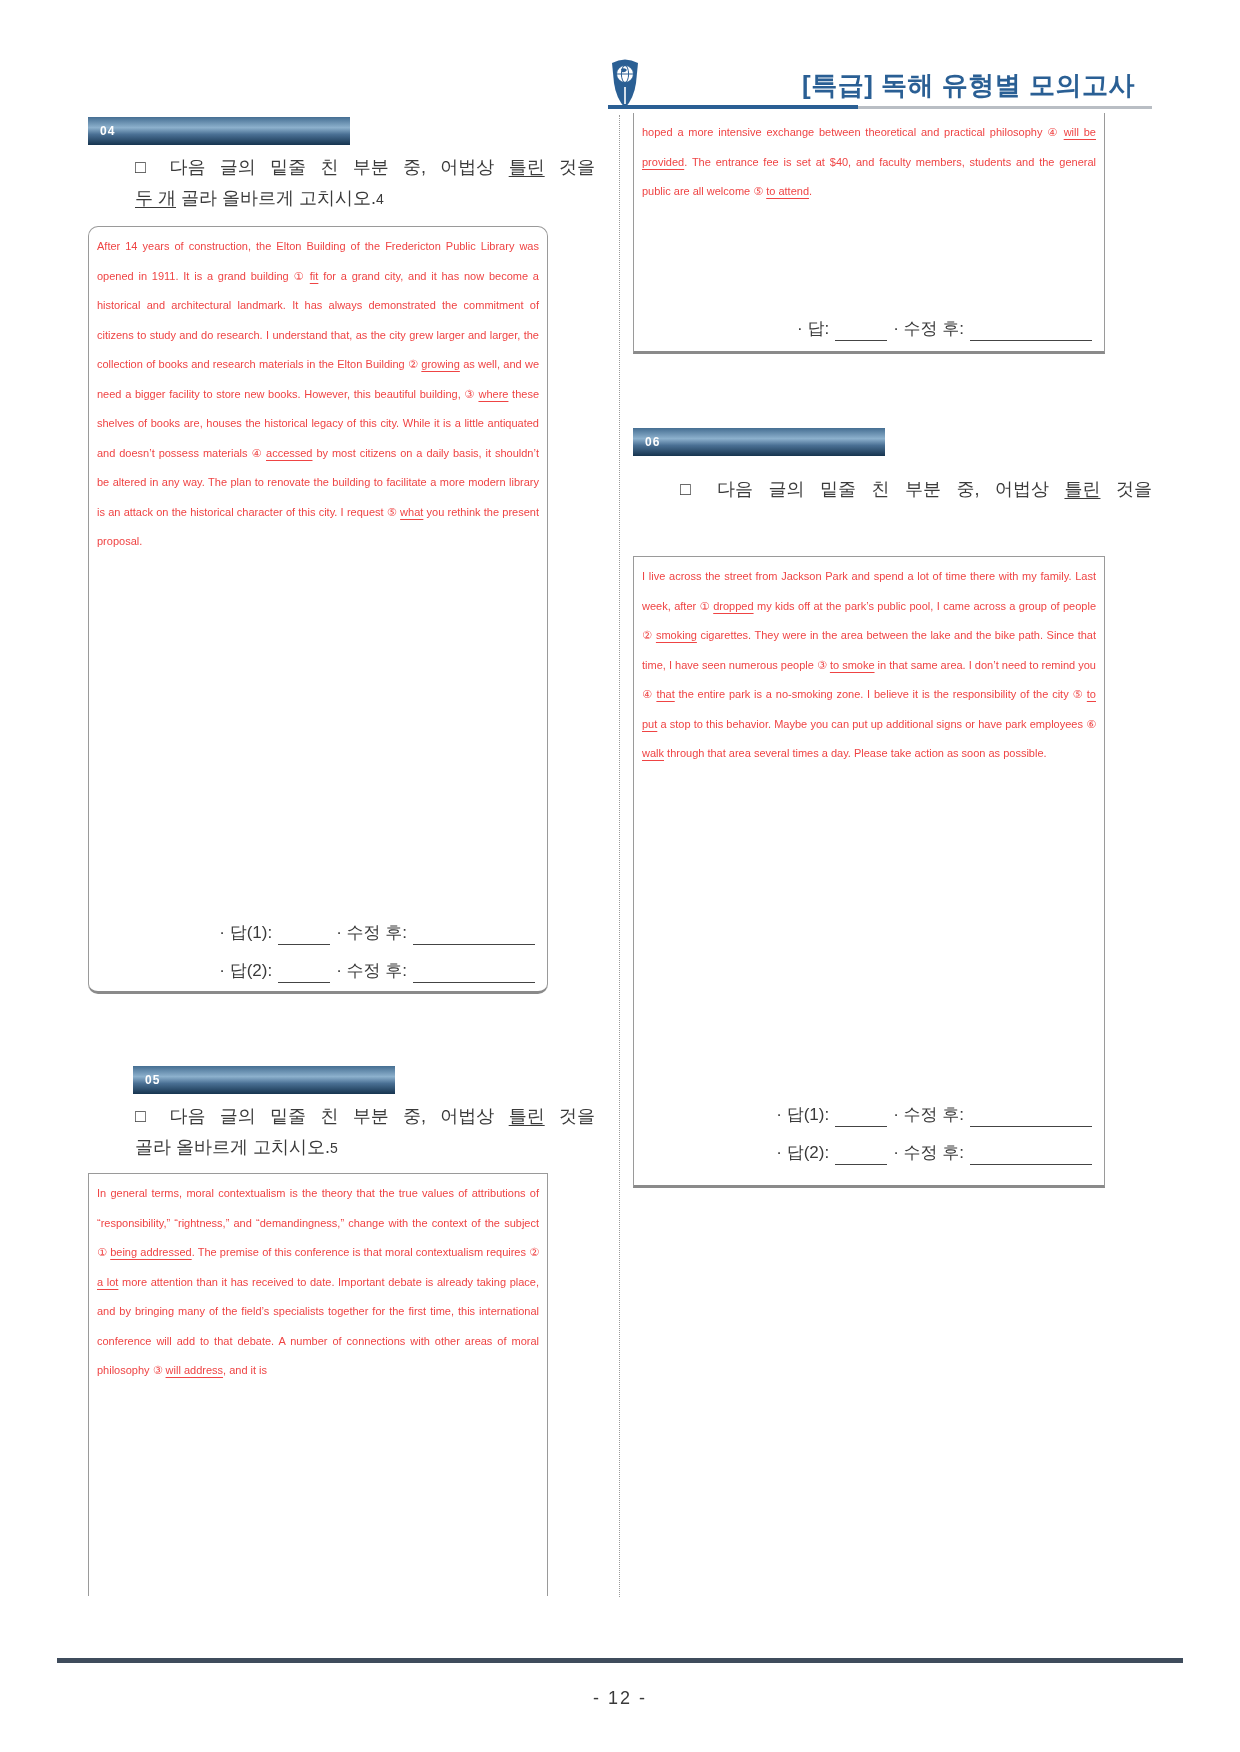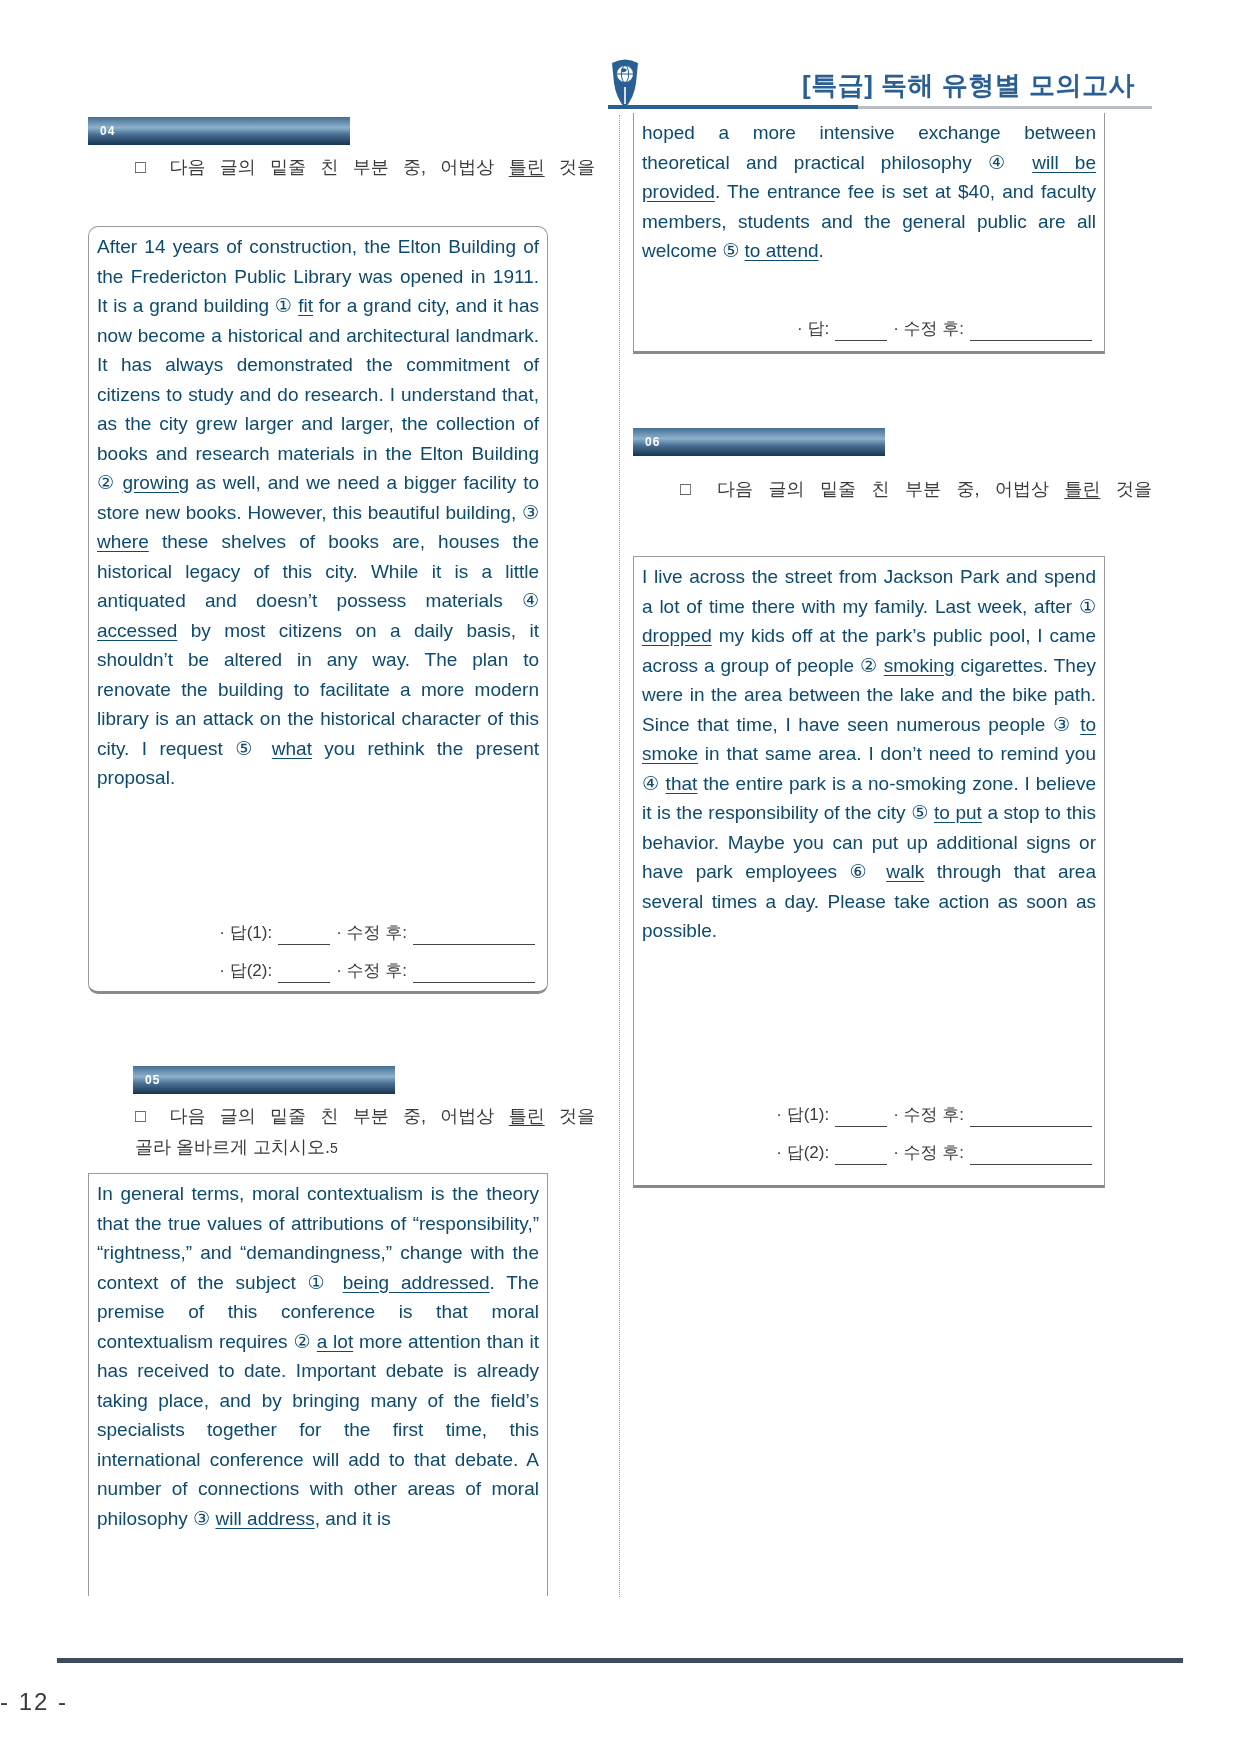--- a/index.html
+++ b/index.html
@@ -27,35 +27,35 @@
   #instr04{left:88px;top:152px;width:460px;}
   #instr05{left:88px;top:1101px;width:460px;}
   #instr06{left:633px;top:474px;width:472px;}
   
   .pbox{position:absolute;box-sizing:border-box;border:1px solid #9a9a9a;border-bottom:3px solid #8a8a8a;
         background:#ffffff;overflow:hidden;}
   #box04{left:88px;top:226px;width:460px;height:768px;border-radius:10px;}
   #box05L{left:88px;top:1173px;width:460px;height:423px;border-bottom:none;}
   #box05R{left:633px;top:113px;width:472px;height:241px;border-top:none;}
   #box06{left:633px;top:556px;width:472px;height:632px;}
-  .passage{padding:5px 8px 0 8px;font-size:19px;line-height:29.5px;text-align:justify;color:#0c4a6e;}
+  .passage{padding:5px 8px 0 8px;font-size:11px;line-height:29.5px;text-align:justify;color:#ef4444;}
   .u{text-decoration:underline;text-underline-offset:3px;}
   .fn{font-size:14px;}
   
   .ansblock{position:absolute;left:8px;right:12px;bottom:8px;display:flex;flex-direction:column;
             gap:14px;align-items:flex-end;}
   #box06 .ansblock{bottom:20px;}
   #box05R .ansblock{bottom:10px;}
   .ansrow{display:flex;align-items:flex-end;gap:6px;font-size:17px;line-height:24px;color:#3a3a3a;white-space:nowrap;}
   .blank{display:inline-block;border-bottom:1px solid #444;height:20px;}
   .blank.s{width:52px;}
   .blank.l{width:122px;}
   
   .footer-rule{position:absolute;left:57px;top:1658px;width:1126px;height:5px;background:#3f4c5c;}
-  .page-num{position:absolute;left:0;top:1688px;width:1240px;font-size:24px;
+  .page-num{position:absolute;left:0;top:1688px;width:1240px;text-align:center;font-size:18px;
             letter-spacing:2px;color:#3a3a3a;}
 </style>
 </head>
 <body>
 
 <div class="page" style="--accent: #2a5f94;">
 
   <svg class="logo" viewBox="0 0 30 52">
     <path d="M2,6 Q15,-1 28,6 L26,26 Q24,41 15,51 Q6,41 4,26 Z" fill="#2a5f94"></path>
     <circle cx="15" cy="17" r="8.5" fill="#ffffff"></circle>
@@ -69,20 +69,21 @@
   <div class="rule-blue"></div>
   <div class="rule-gray"></div>
 
   <div class="vdivider"></div>
 
   <div class="qbar" id="bar04">
     <span>04</span>
   </div>
   <div class="instr" id="instr04">
     <div class="l1"><span>□ 다음 글의 밑줄 친 부분 중, 어법상 </span><span class="u">틀린</span><span> 것을</span></div>
+    <div class="l2"><span class="u">두 개</span><span> 골라 올바르게 고치시오.</span><span class="fn">4</span></div>
   </div>
   <div class="pbox" id="box04">
     <div class="passage"><span>After 14 years of construction, the Elton Building of the Fredericton Public Library was opened in 1911. It is a grand building ① </span><span class="u">fit</span><span> for a grand city, and it has now become a historical and architectural landmark. It has always demonstrated the commitment of citizens to study and do research. I understand that, as the city grew larger and larger, the collection of books and research materials in the Elton Building ② </span><span class="u">growing</span><span> as well, and we need a bigger facility to store new books. However, this beautiful building, ③ </span><span class="u">where</span><span> these shelves of books are, houses the historical legacy of this city. While it is a little antiquated and doesn’t possess materials ④ </span><span class="u">accessed</span><span> by most citizens on a daily basis, it shouldn’t be altered in any way. The plan to renovate the building to facilitate a more modern library is an attack on the historical character of this city. I request ⑤ </span><span class="u">what</span><span> you rethink the present proposal.</span></div>
     <div class="ansblock">
       <div class="ansrow">
         <span>· 답(1):</span>
         <span class="blank s"></span>
         <span>· 수정 후:</span>
         <span class="blank l"></span>
       </div>

